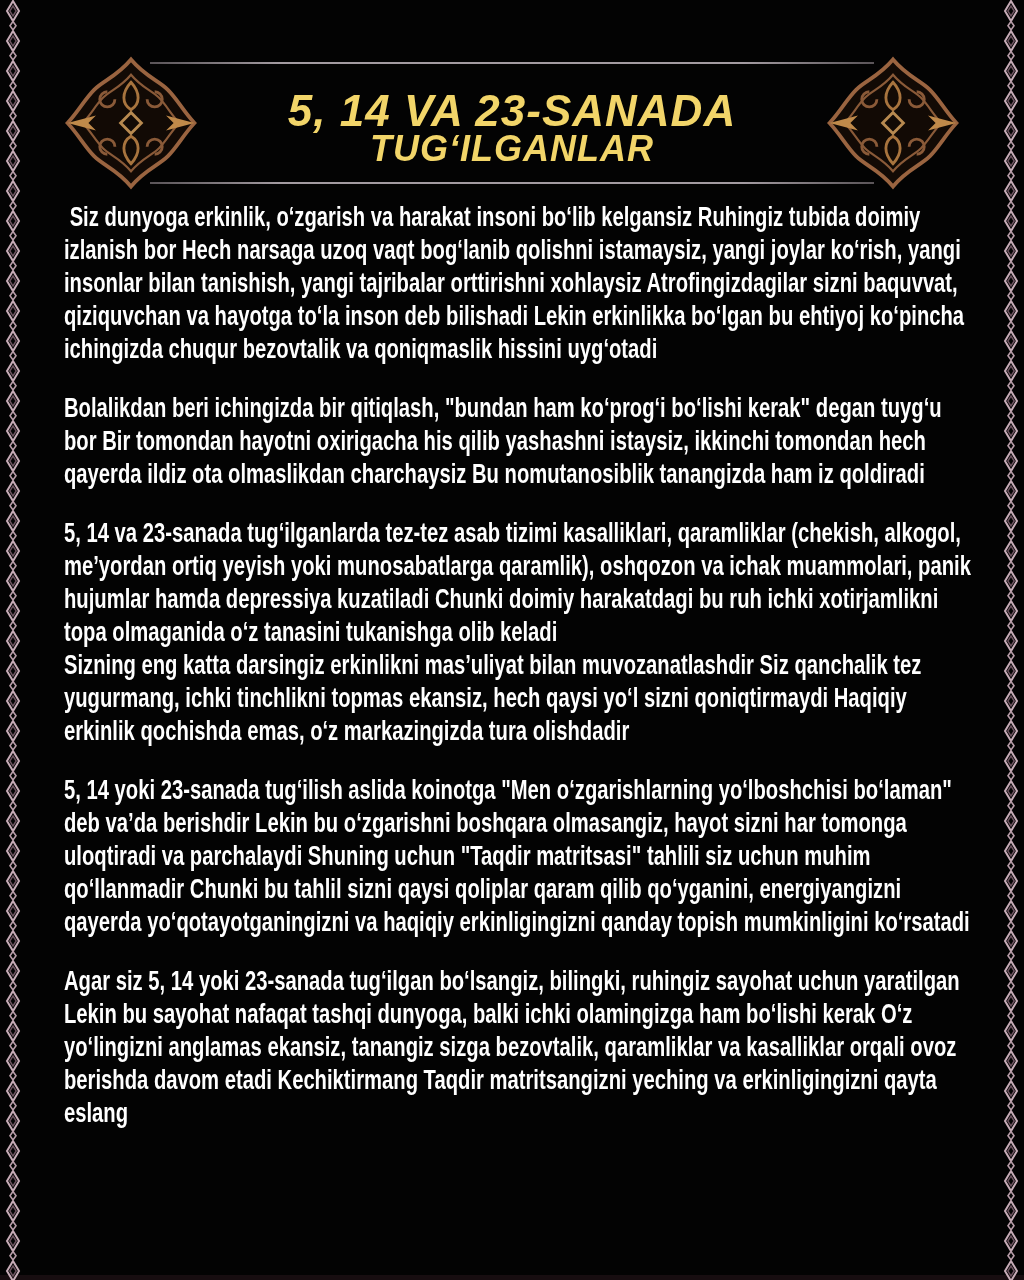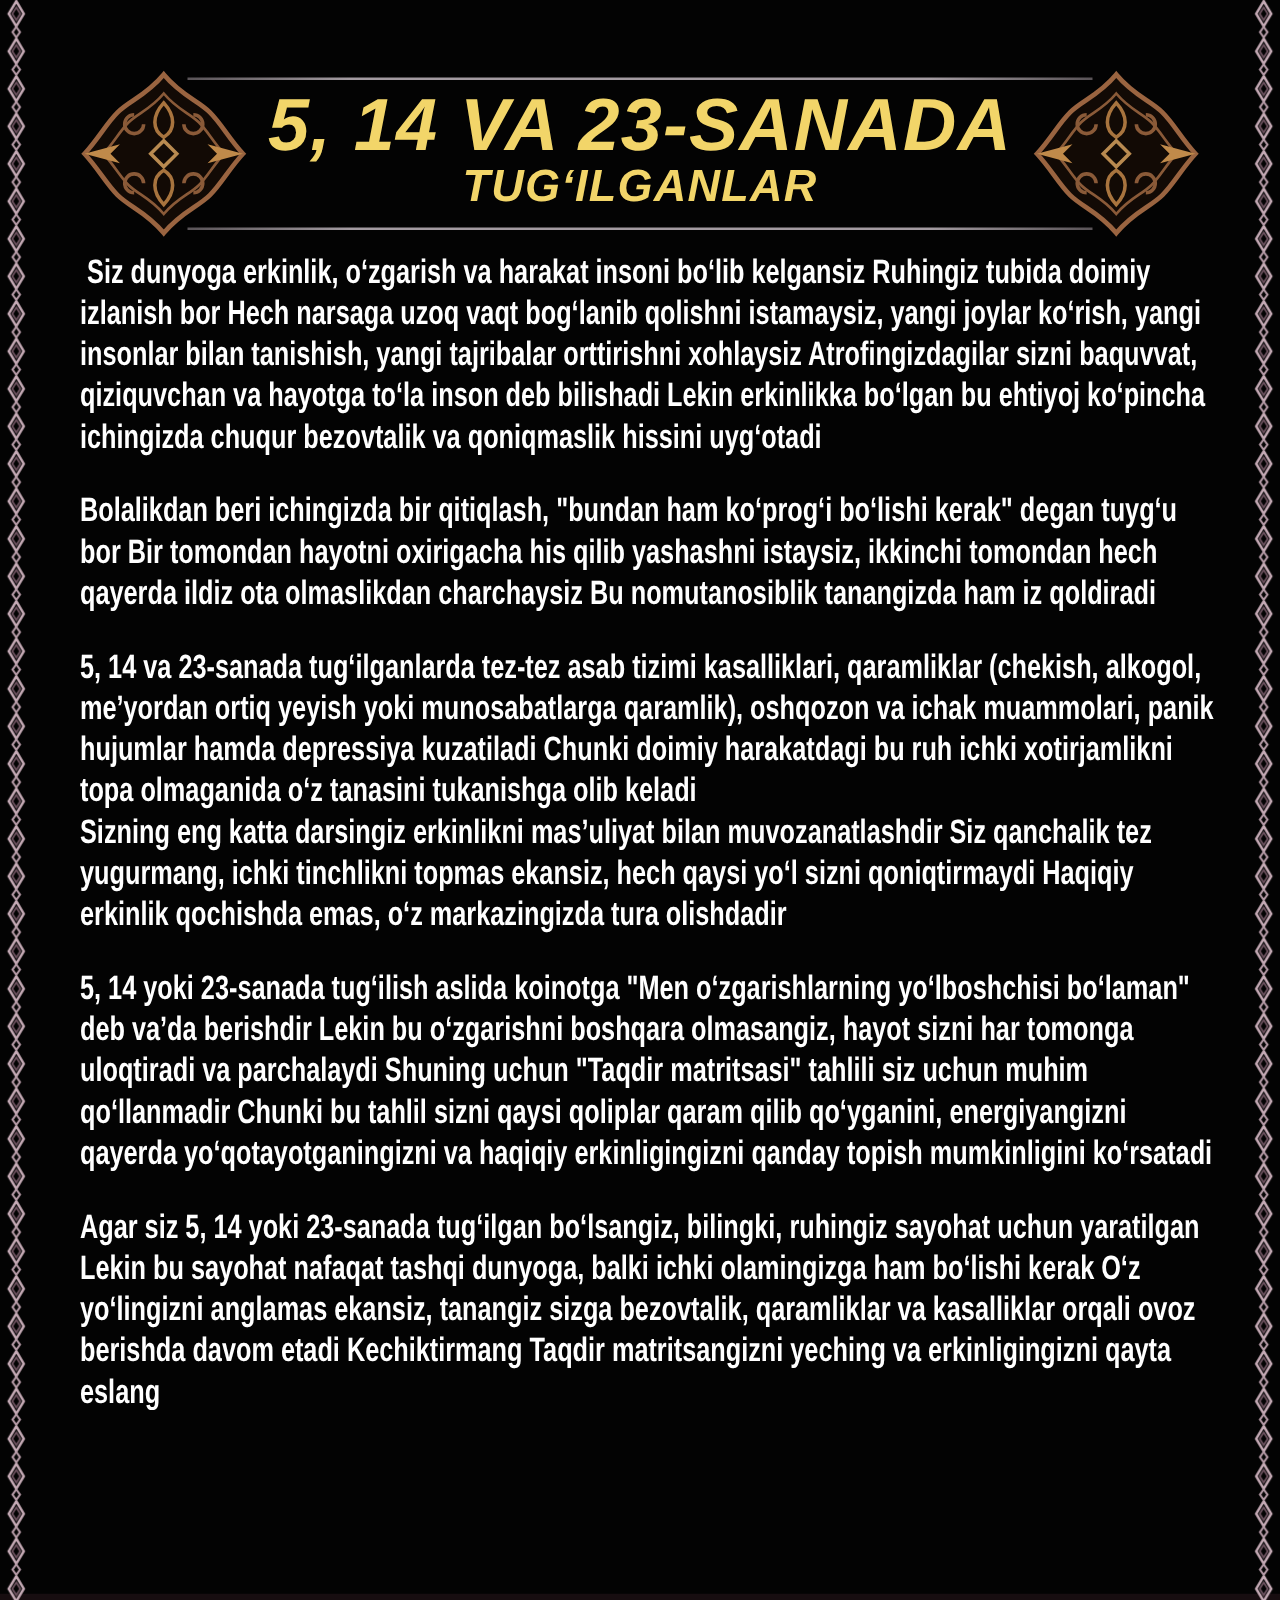--- a/index.html
+++ b/index.html
@@ -29,21 +29,21 @@
   .ornament.left{left:60px;}
   .ornament.right{left:822px;transform:scaleX(-1);}
   .title{
     position:absolute;left:210px;width:604px;text-align:center;
     font-weight:bold;font-style:italic;
     color:#F2D569;
     letter-spacing:1px;
     z-index:2;
     white-space:nowrap;
   }
-  .title.line1{top:66px;font-size:59px;}
+  .title.line1{top:86px;font-size:44px;}
   .title.line2{top:128px;font-size:36px;}
   
   .content{
     position:absolute;top:201px;left:64px;width:1222px;
     transform:scaleX(0.749);transform-origin:left top;
     z-index:2;
   }
   .para{
     margin:0 0 26px 0;
     font-size:27px;line-height:33px;font-weight:bold;

